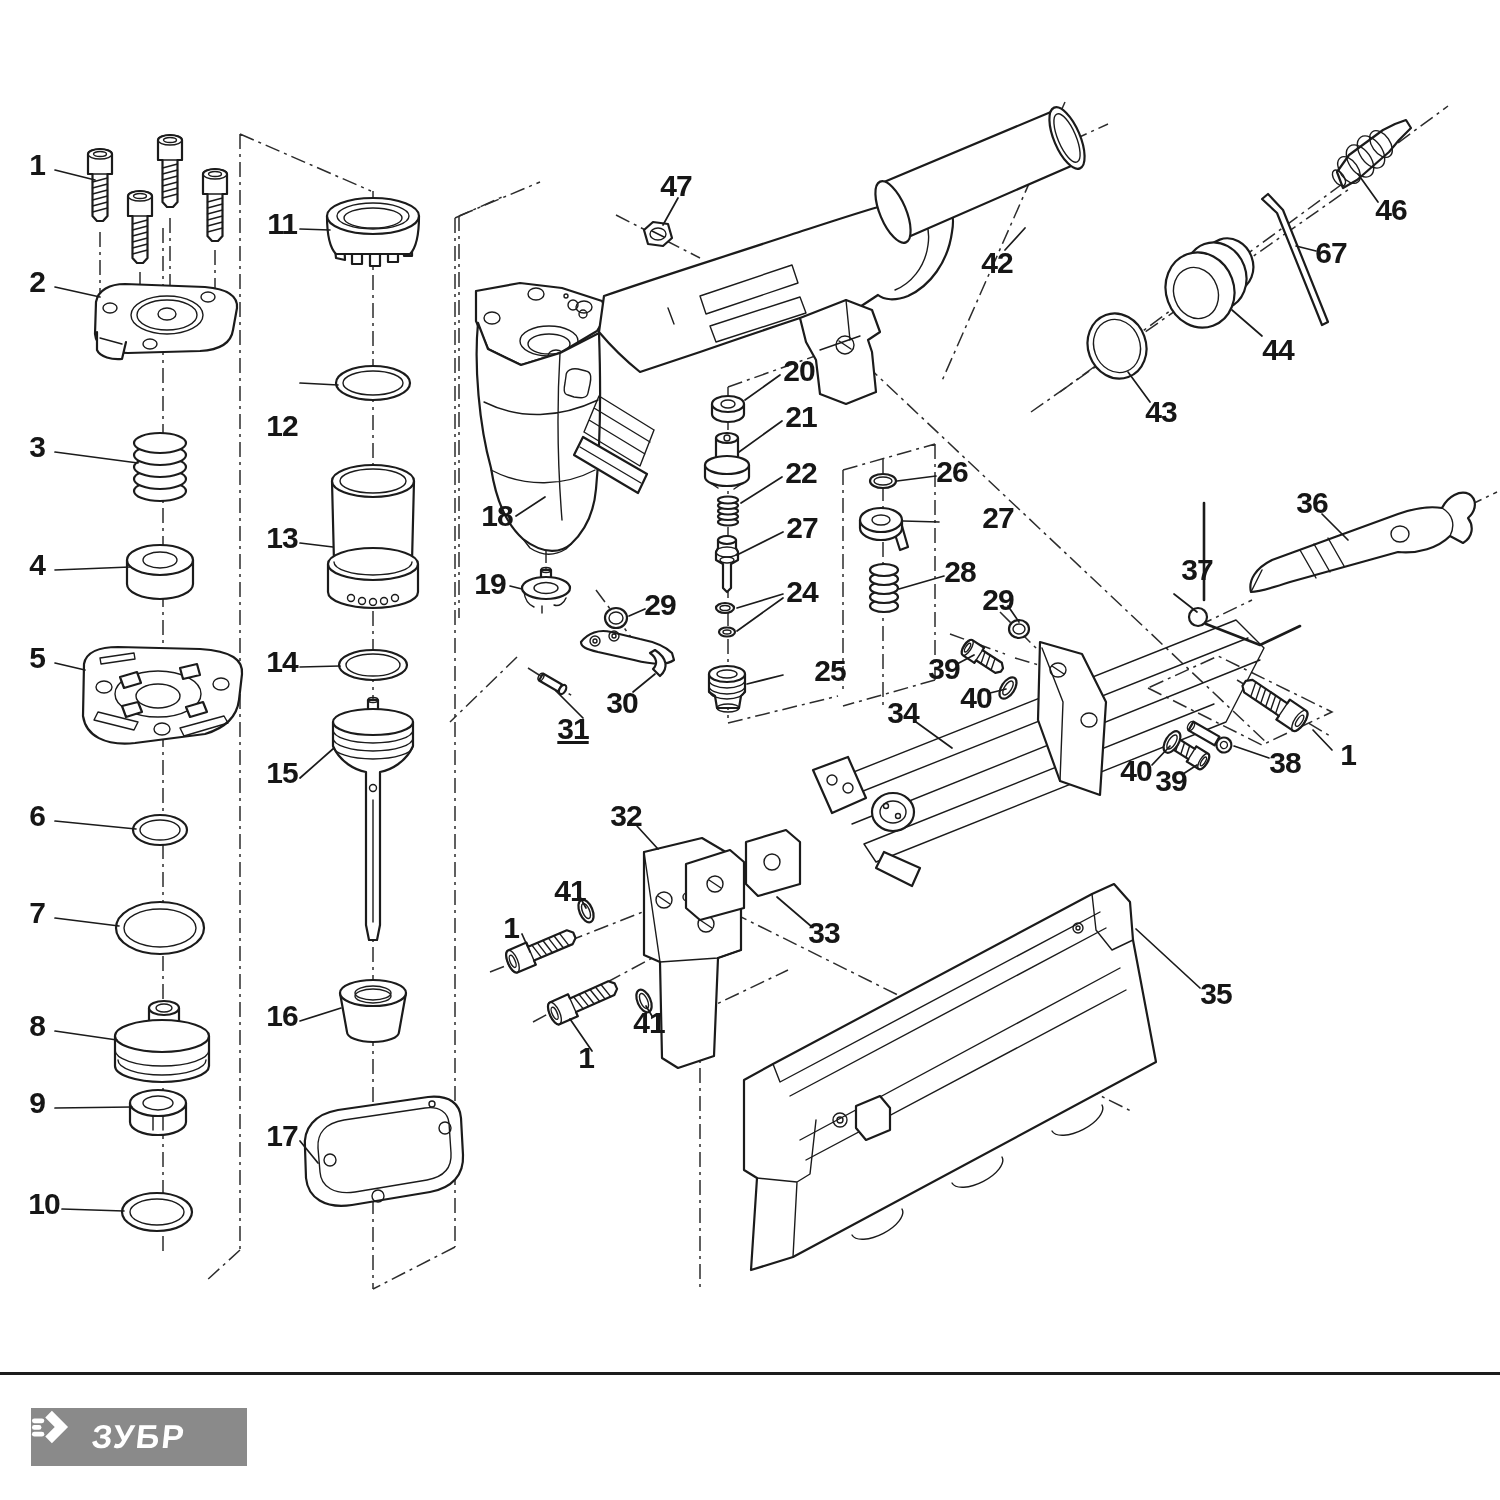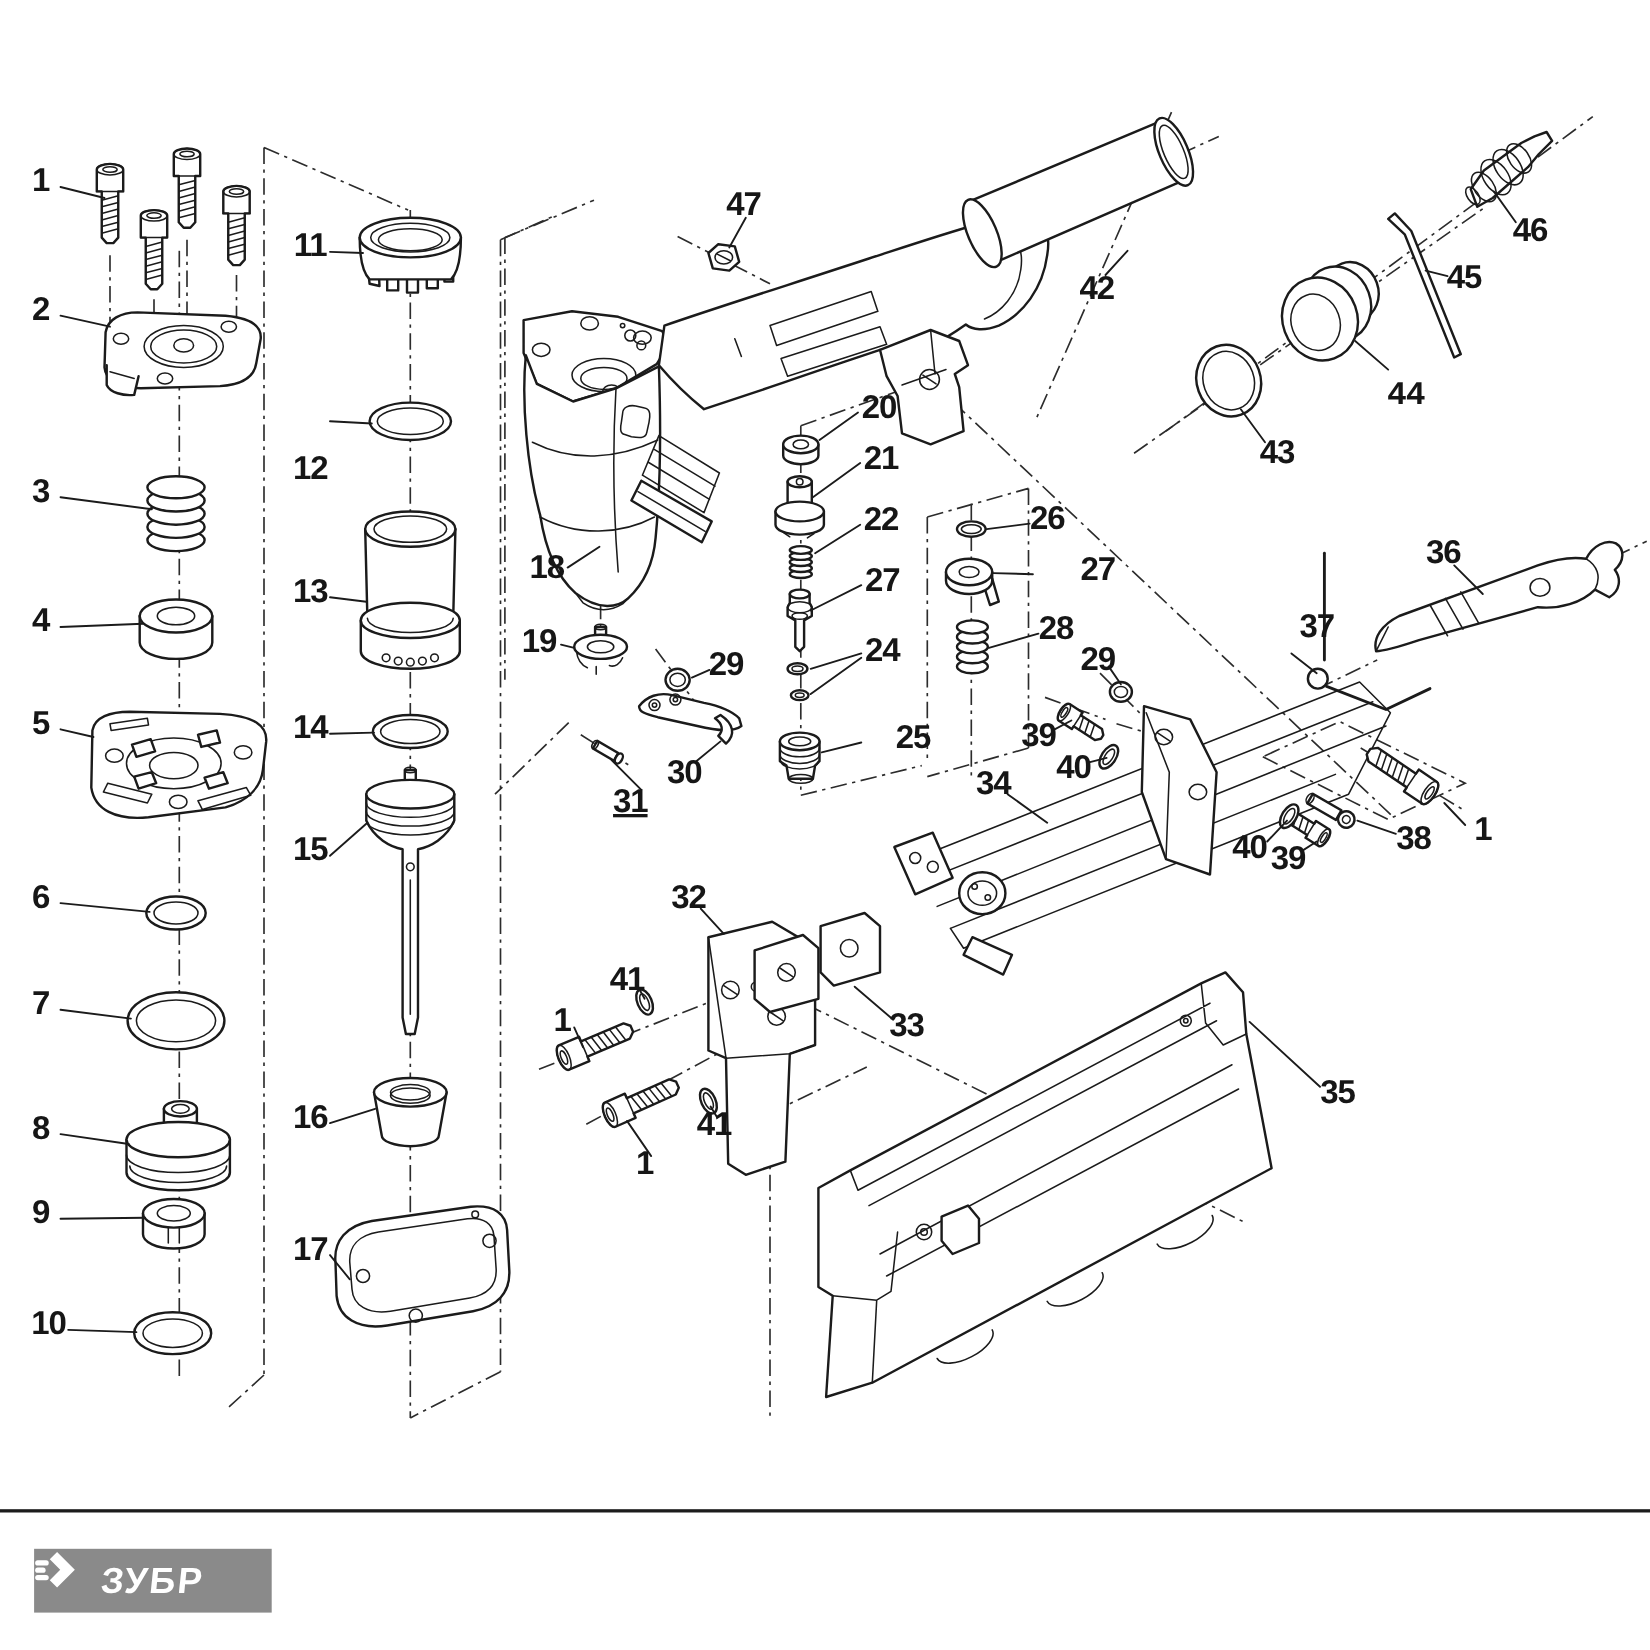--- a/index.html
+++ b/index.html
@@ -557,22 +557,22 @@
       <div class="callout" style="left: 586px; top: 1058px;">1</div>
       <div class="callout" style="left: 1216px; top: 994px;">35</div>
       <div class="callout" style="left: 1312px; top: 503px;">36</div>
       <div class="callout" style="left: 1161px; top: 570px; margin-left: 36px;">37</div>
       <div class="callout" style="left: 1285px; top: 763px;">38</div>
       <div class="callout" style="left: 1171px; top: 781px;">39</div>
       <div class="callout" style="left: 1136px; top: 771px;">40</div>
       <div class="callout" style="left: 1348px; top: 755px;">1</div>
       <div class="callout" style="left: 997px; top: 263px;">42</div>
       <div class="callout" style="left: 1161px; top: 412px;">43</div>
-      <div class="callout" style="left: 1278px; top: 360px; font-family: Liberation Mono, monospace;">44</div>
-      <div class="callout" style="left: 1331px; top: 253px;">45</div>
+      <div class="callout" style="left: 1278px; top: 350px;">44</div>
+      <div class="callout" style="left: 1331px; top: 253px;">67</div>
       <div class="callout" style="left: 1391px; top: 210px;">46</div>
     </div>
 
 <div class="footer">
   <div class="logo">
     <svg width="38" height="38" viewBox="0 0 40 40">
       <rect x="1" y="11" width="13" height="5" rx="2.5" fill="#fff"></rect>
       <rect x="1" y="18" width="10" height="5" rx="2.5" fill="#fff"></rect>
       <rect x="1" y="25" width="13" height="5" rx="2.5" fill="#fff"></rect>
       <path d="M22,3 L39,20 L22,37 L15,30 L25,20 L15,10 Z" fill="#fff"></path>

